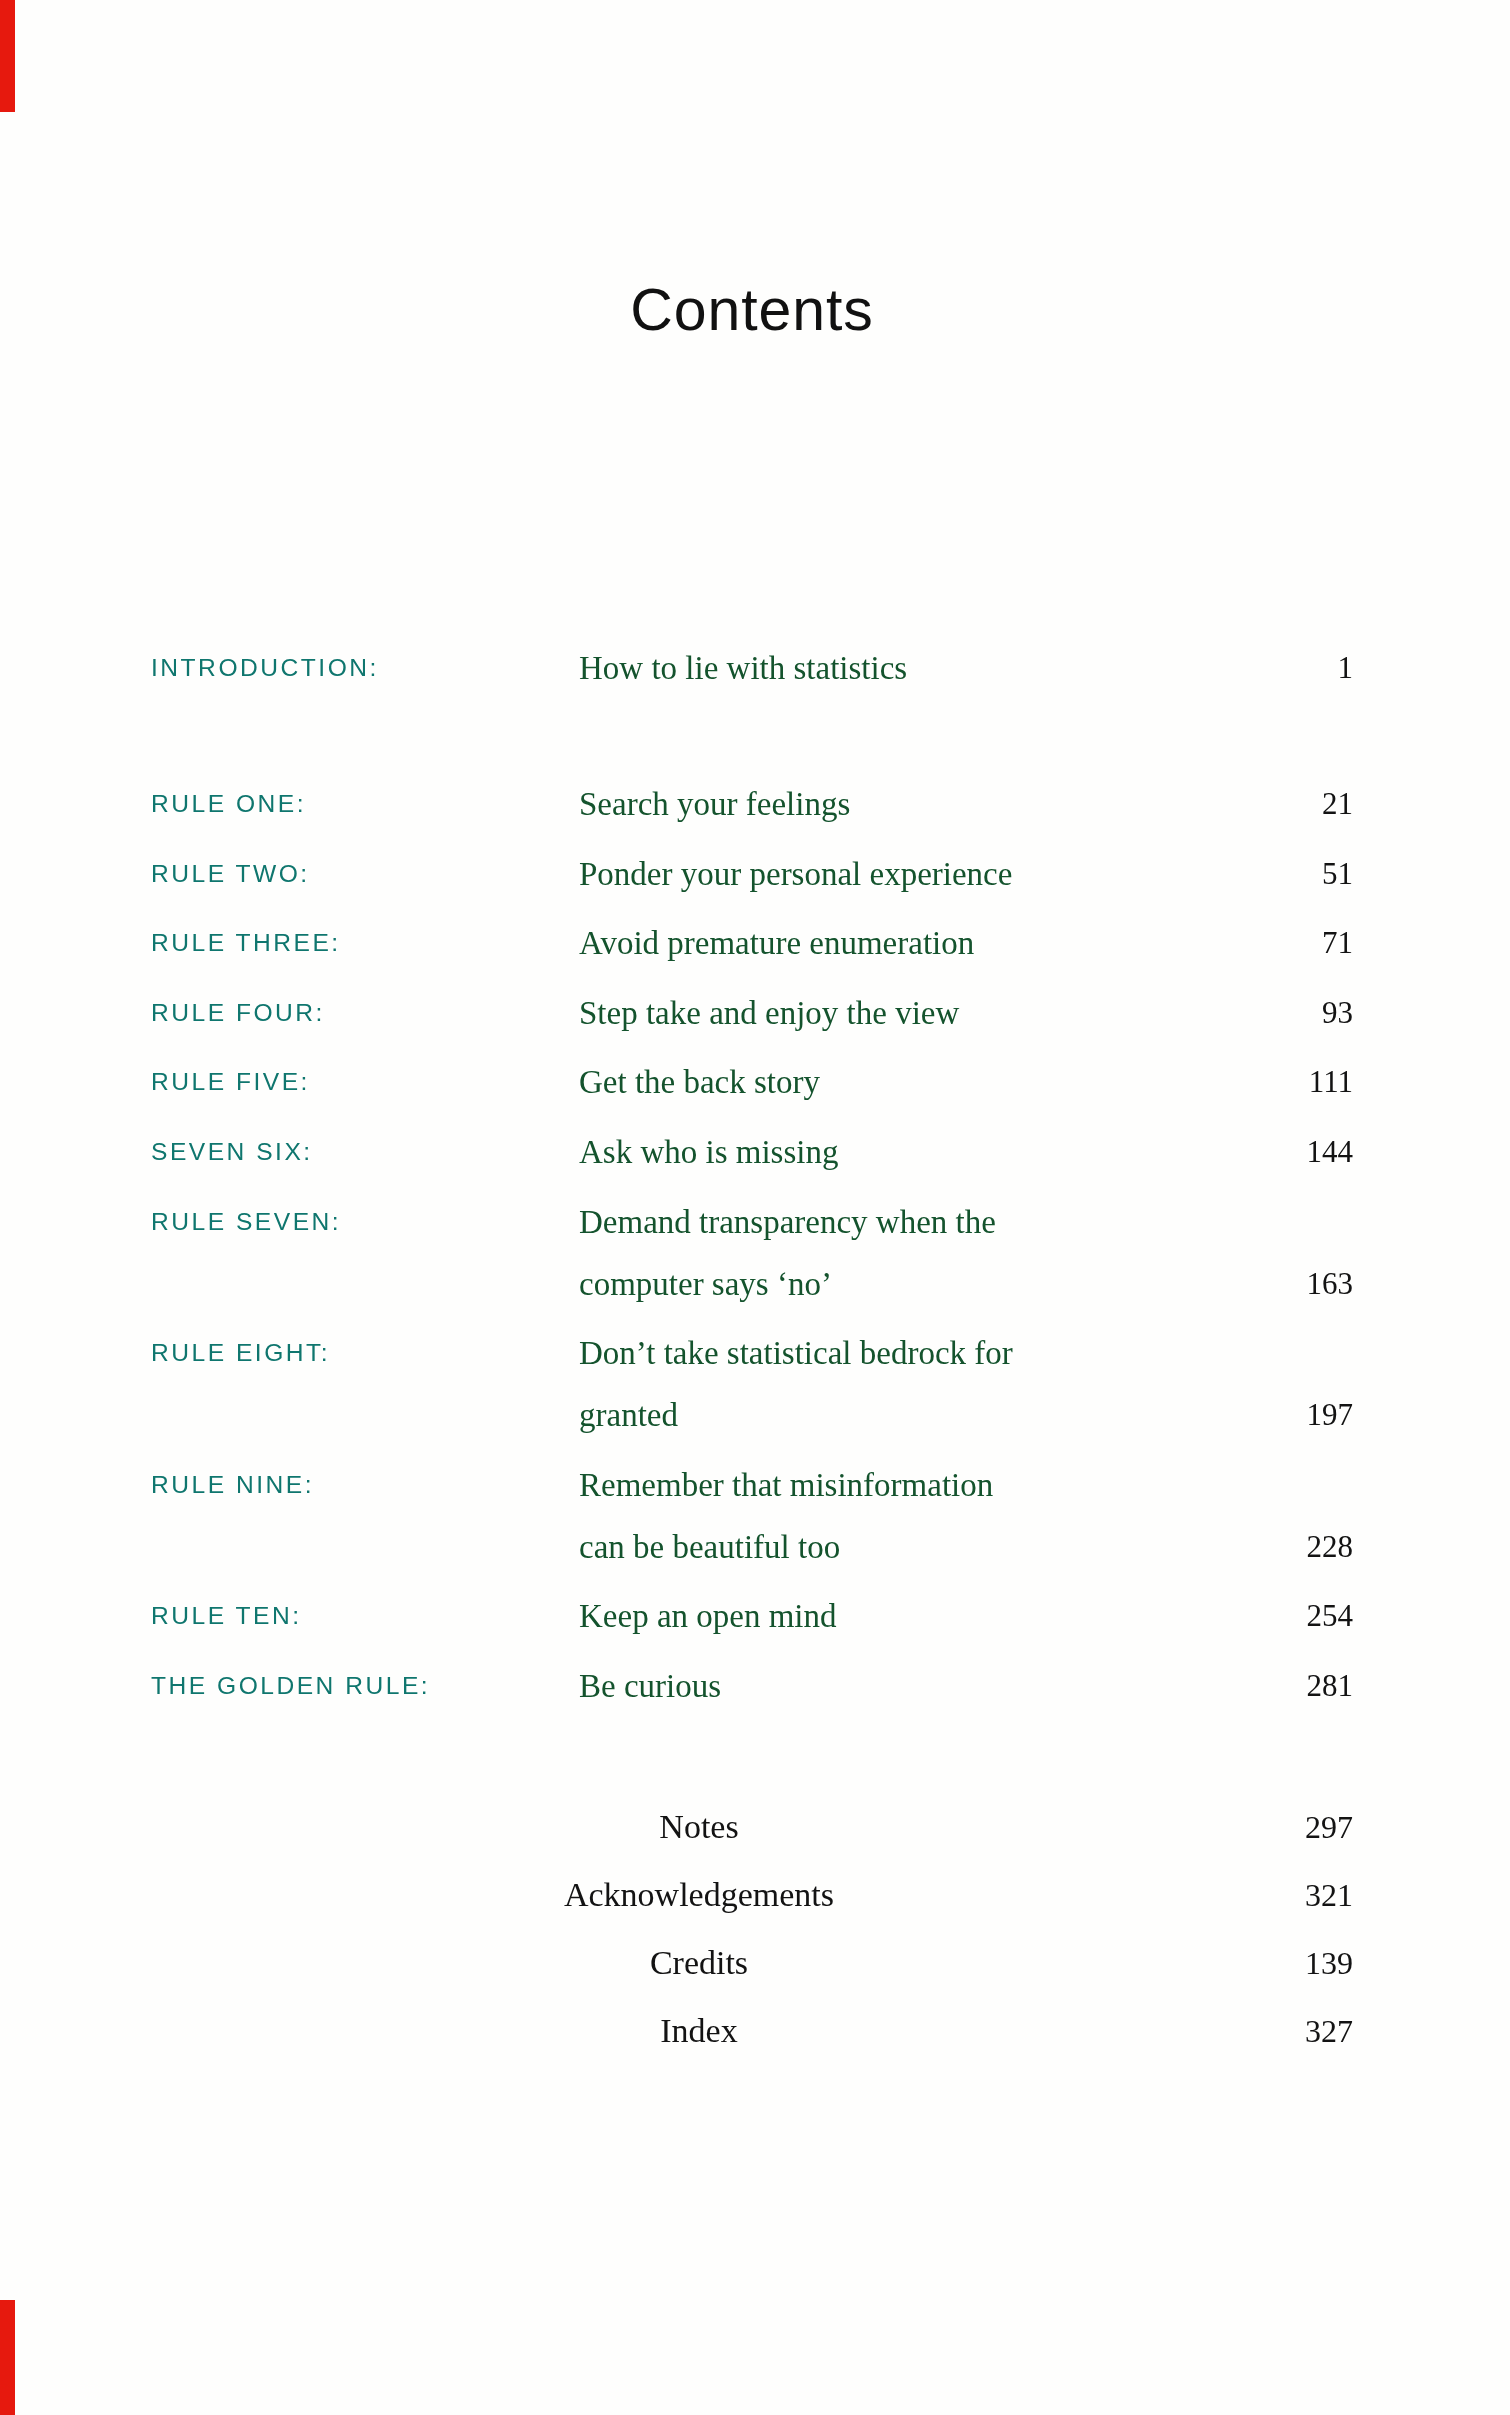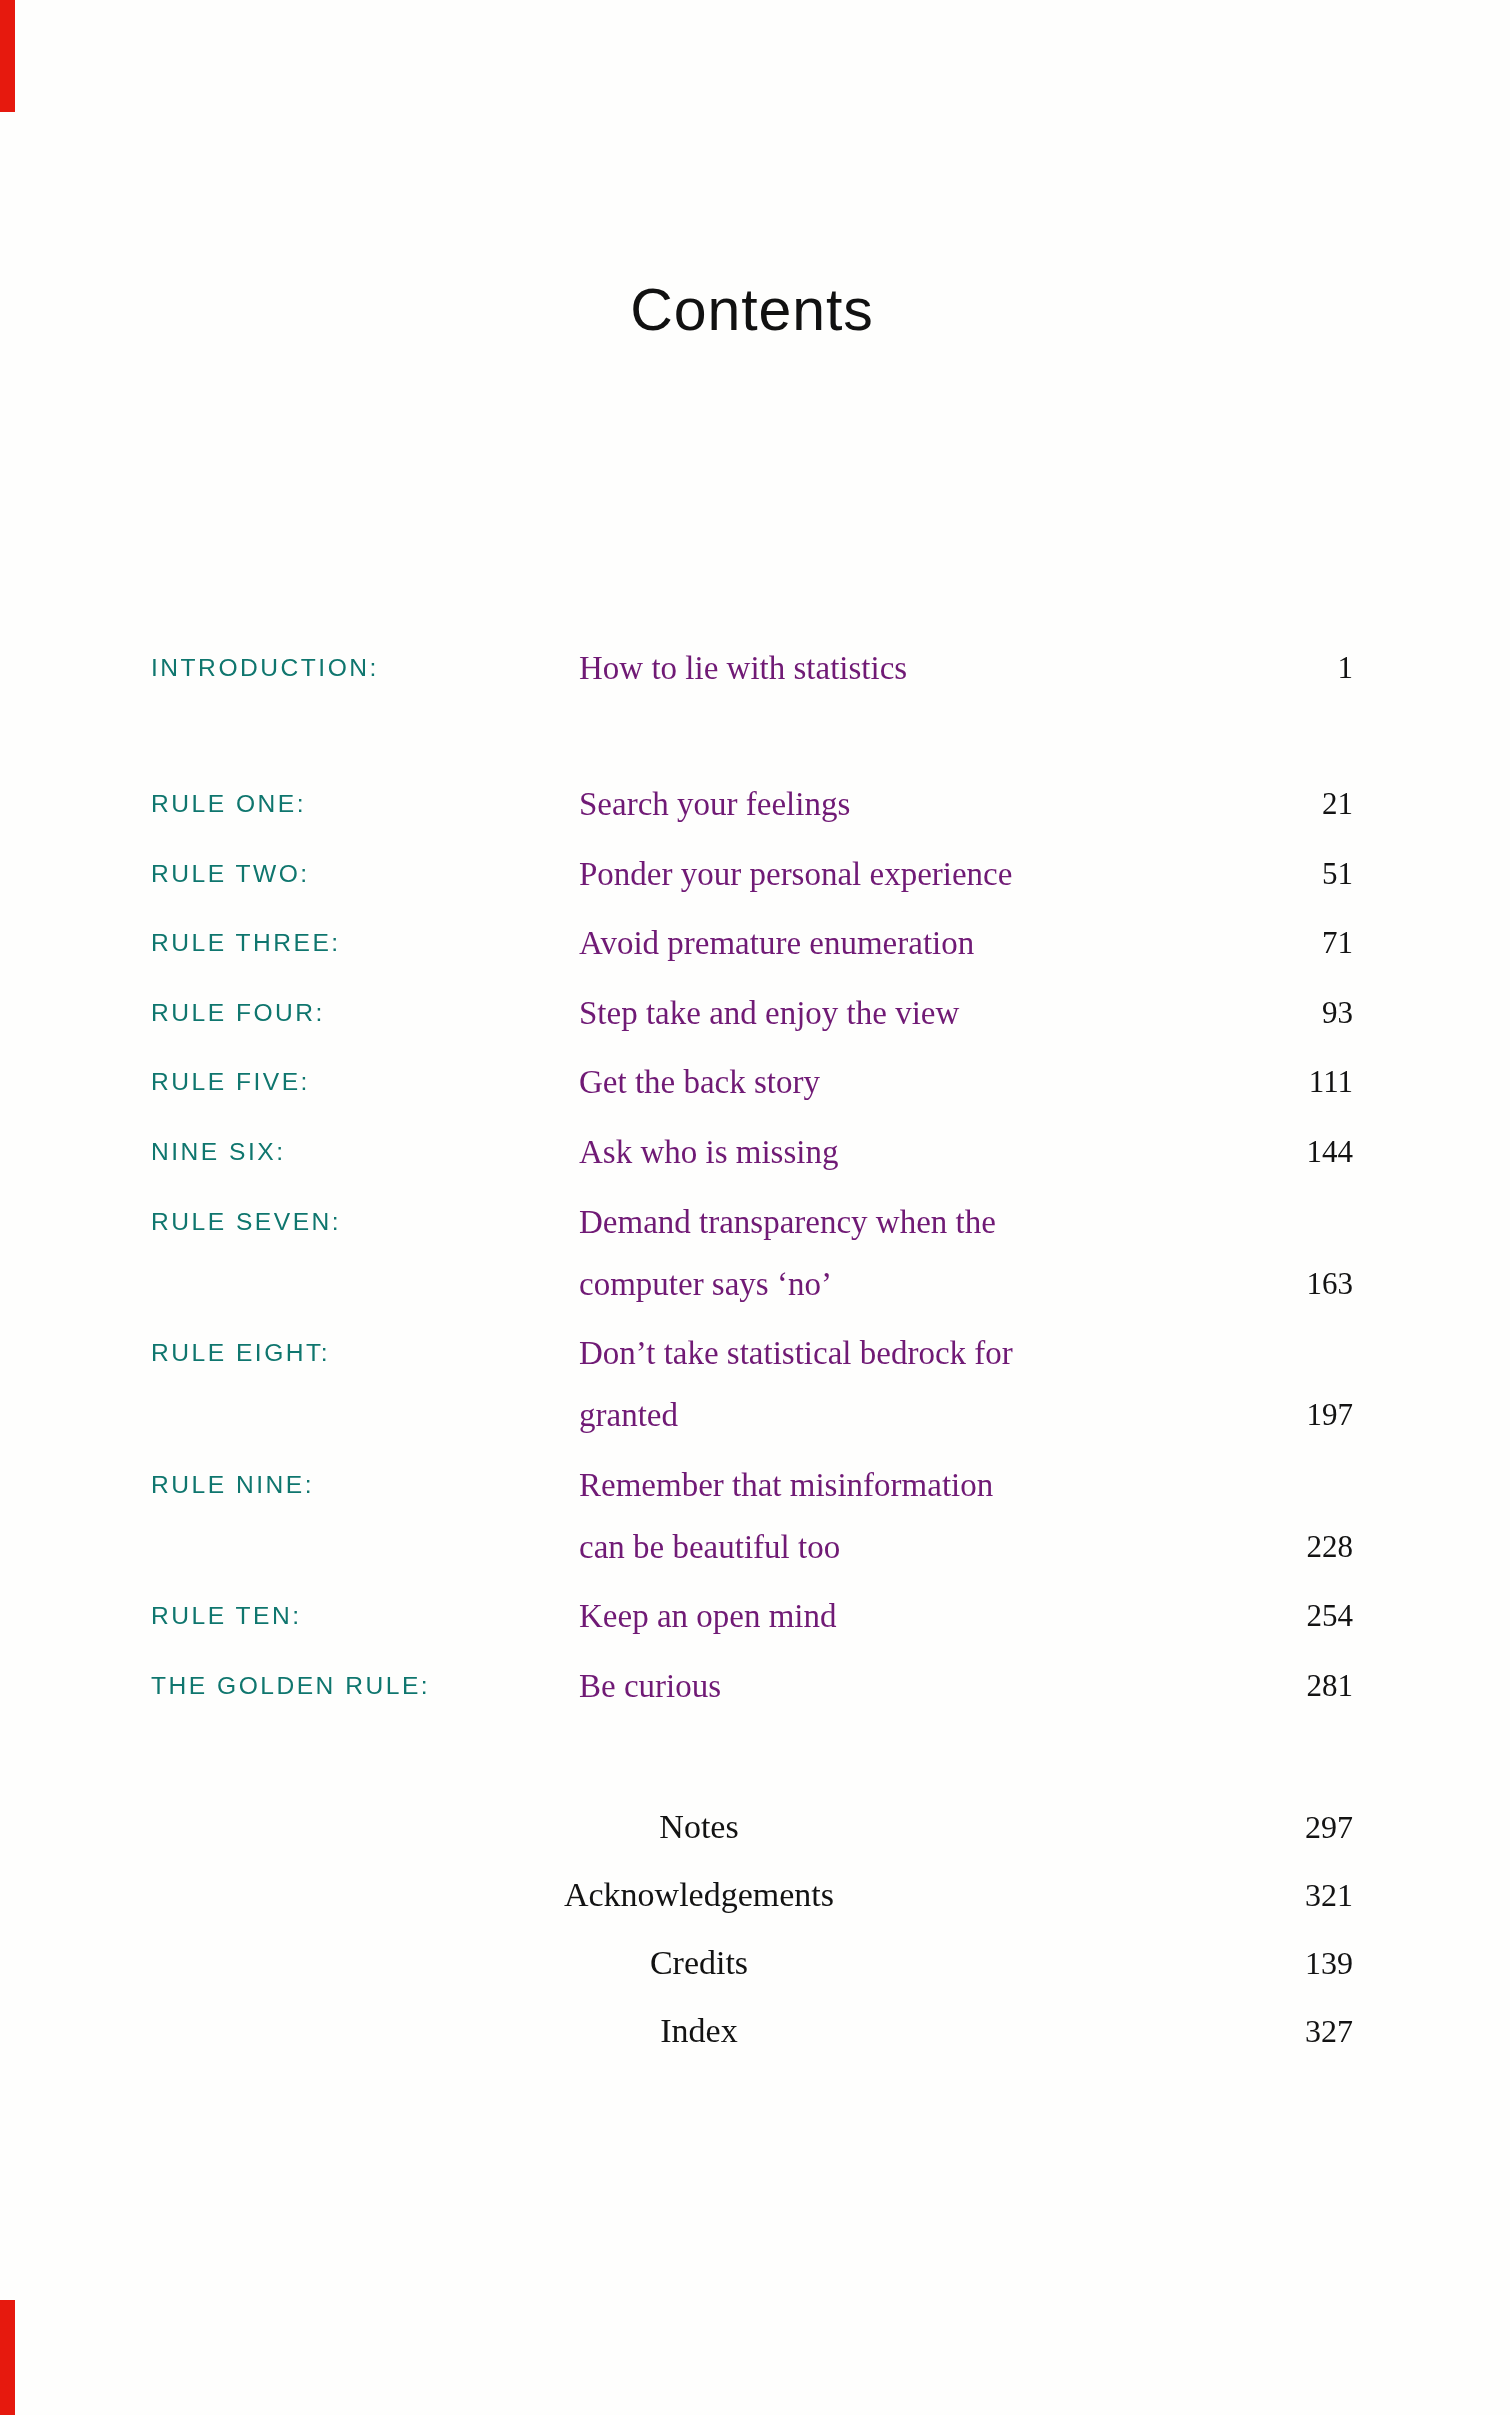--- a/index.html
+++ b/index.html
@@ -52,21 +52,21 @@
     font-size: 24.6px;
     letter-spacing: 2.5px;
     line-height: 62px;
     color: #0f766e;
   }
   .toc-row .title {
     align-self: start;
     font-size: 33px;
     line-height: 62px;
     white-space: pre-line;
-    color: #701a75;
+    color: #14532d;
   }
   .pagenum {
     align-self: end;
     text-align: right;
     font-size: 31px;
     line-height: 62px;
     color: #131313;
     font-family: "Liberation Serif", serif;
   }
   .gap-after { margin-bottom: 74px; }
@@ -129,21 +129,21 @@
     <span class="pagenum">93</span>
   </div>
 
   <div class="toc-row">
     <span class="label">RULE FIVE:</span>
     <span class="title">Get the back story</span>
     <span class="pagenum">111</span>
   </div>
 
   <div class="toc-row">
-    <span class="label">NINE SIX:</span>
+    <span class="label">SEVEN SIX:</span>
     <span class="title">Ask who is missing</span>
     <span class="pagenum">144</span>
   </div>
 
   <div class="toc-row">
     <span class="label">RULE SEVEN:</span>
     <span class="title">Demand transparency when the
 computer says ‘no’</span>
     <span class="pagenum">163</span>
   </div>

